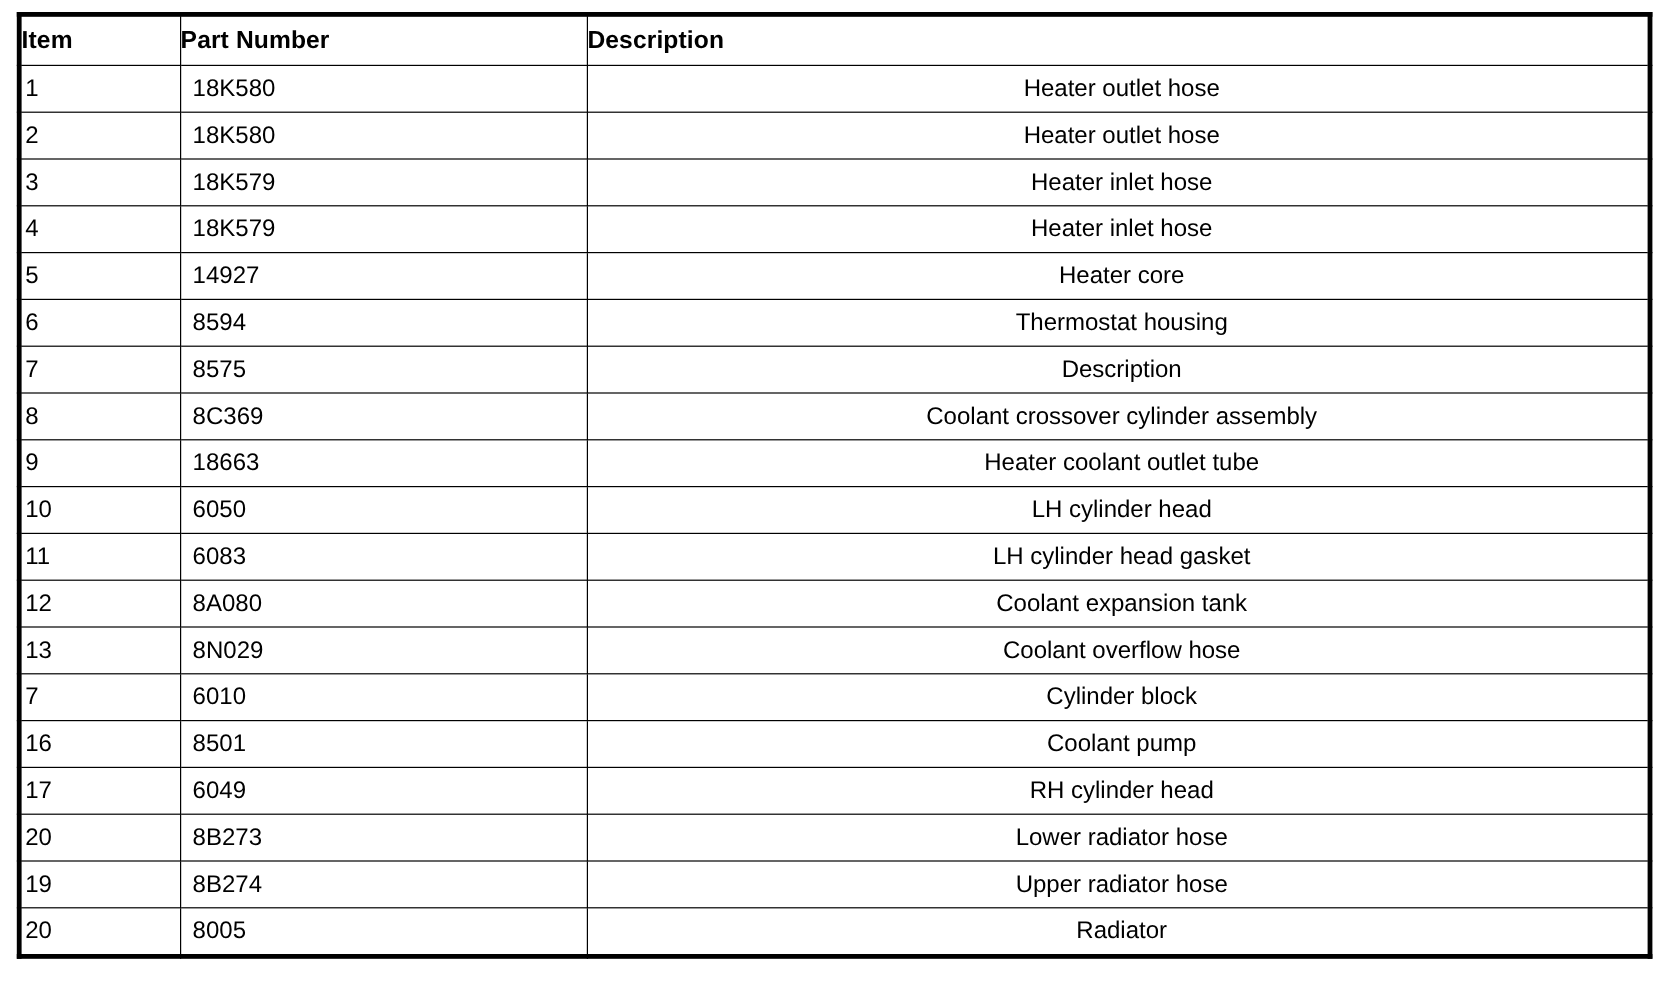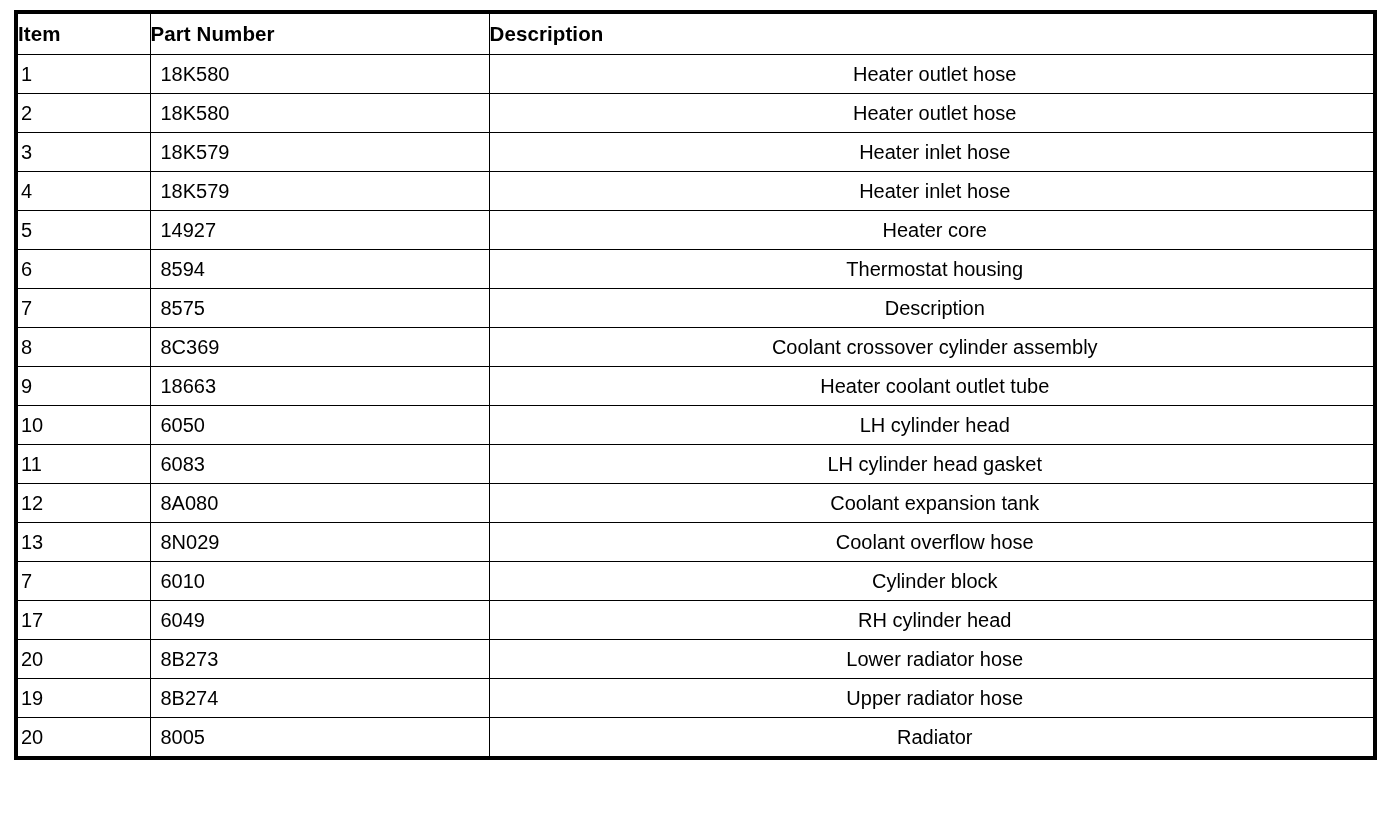--- a/index.html
+++ b/index.html
@@ -161,20 +161,25 @@
             <td class="cell-item">13</td>
             <td class="cell-part">8N029</td>
             <td class="cell-desc">Coolant overflow hose</td>
           </tr>
           <tr>
             <td class="cell-item">7</td>
             <td class="cell-part">6010</td>
             <td class="cell-desc">Cylinder block</td>
           </tr>
           <tr>
+            <td class="cell-item">16</td>
+            <td class="cell-part">8501</td>
+            <td class="cell-desc">Coolant pump</td>
+          </tr>
+          <tr>
             <td class="cell-item">17</td>
             <td class="cell-part">6049</td>
             <td class="cell-desc">RH cylinder head</td>
           </tr>
           <tr>
             <td class="cell-item">20</td>
             <td class="cell-part">8B273</td>
             <td class="cell-desc">Lower radiator hose</td>
           </tr>
           <tr>

